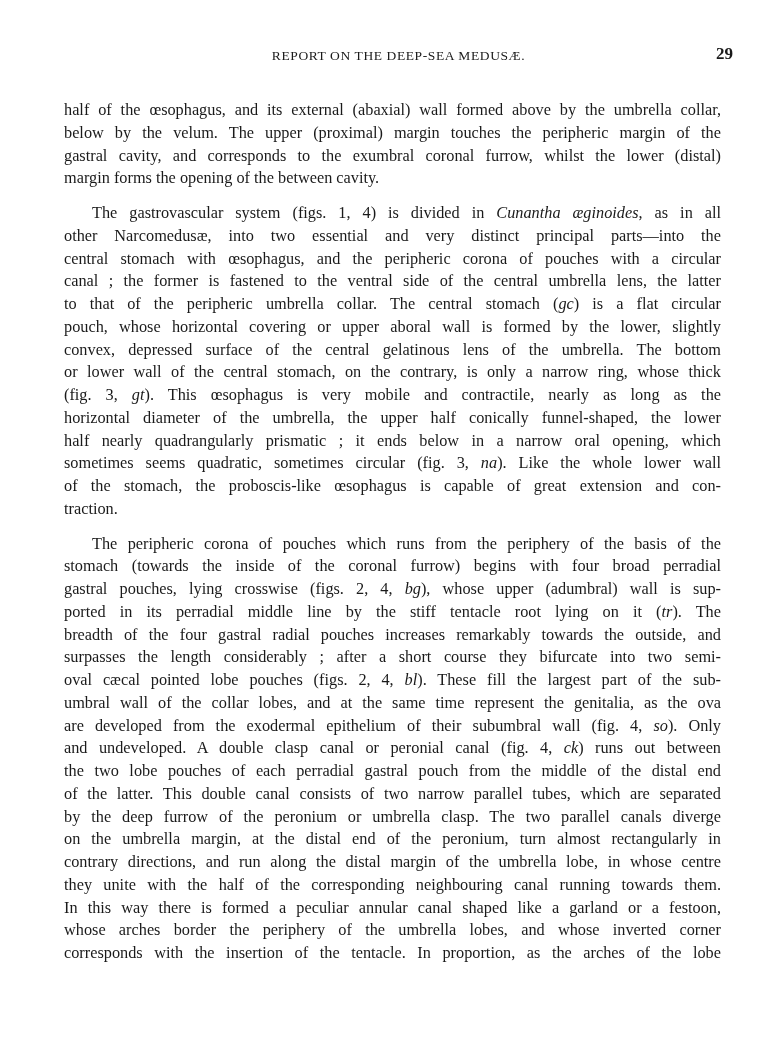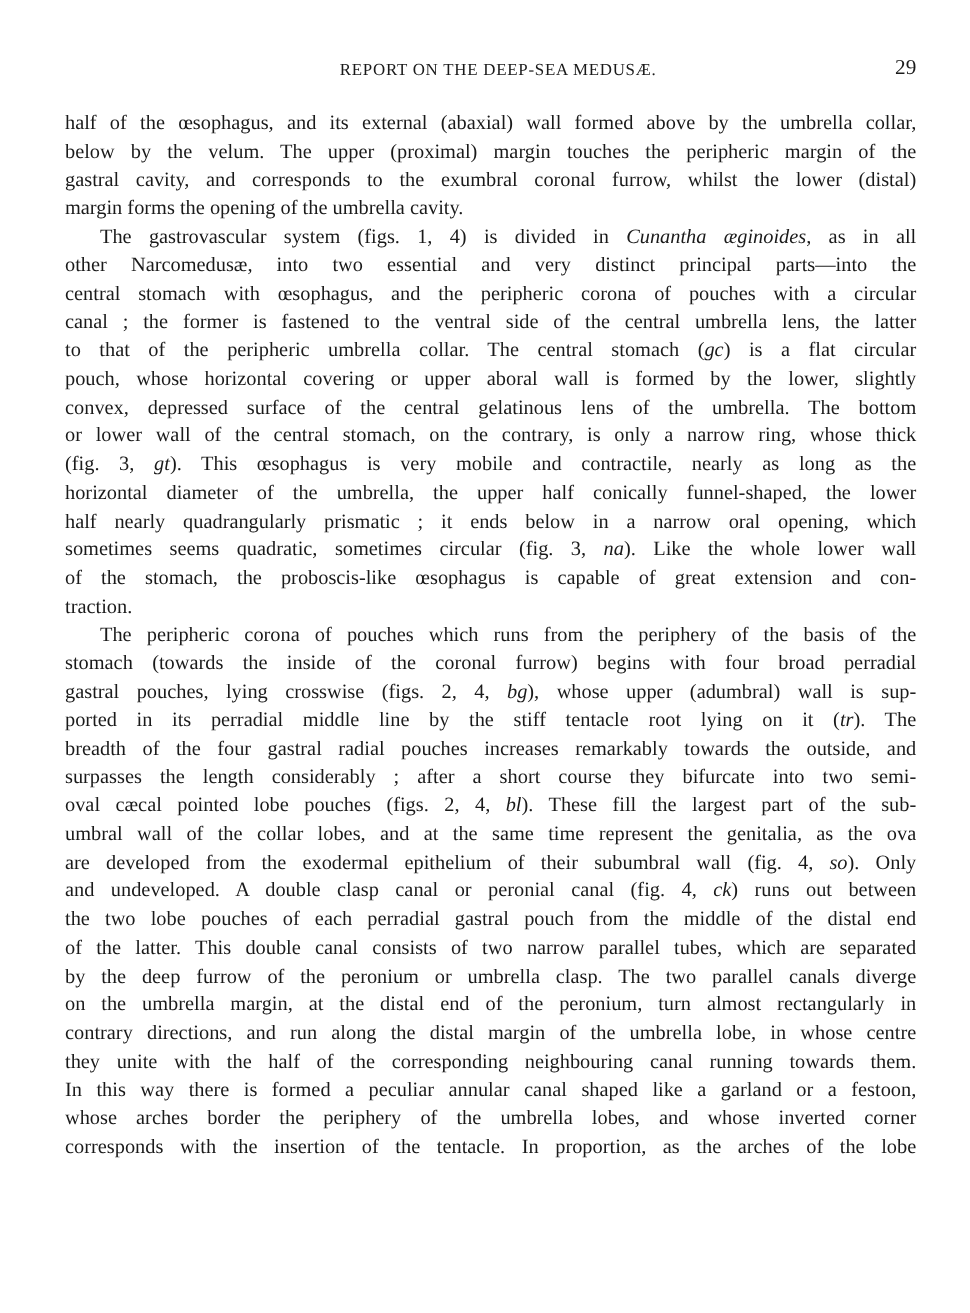--- a/index.html
+++ b/index.html
@@ -11,45 +11,45 @@
   }
   .running-head {
     position: absolute; top: 44px; left: 52px; width: 681px; height: 24px;
   }
   .running-title {
     position: absolute; left: 0; right: 0; text-align: center;
     font-size: 13.5px; letter-spacing: 0.6px; top: 4px;
     padding-left: 12px;
   }
   .page-number {
-    position: absolute; right: 0; top: 0; font-size: 17px; font-weight: normal;
+    position: absolute; right: 0; top: 0; font-size: 17px; font-weight: bold;
   }
   .body-text {
     position: absolute; left: 52px; top: 87px; width: 681px;
     font-size: 16.3px; line-height: 22.75px;
   }
-  .body-text p { margin: 0; text-align: justify; text-align-last: left; }
+  .body-text p { margin: 12px; text-align: justify; text-align-last: left; }
   .line { display: block; text-align: justify; text-align-last: justify; white-space: nowrap; }
   .line.end { text-align-last: left; }
   em { }
 </style>
 </head>
 <body>
 
 <div class="page">
   <div class="running-head">
     <div class="running-title">REPORT ON THE DEEP-SEA MEDUSÆ.</div>
     <div class="page-number">29</div>
   </div>
   <div class="body-text" id="body-text">
       <p>
         <span class="line">half of the œsophagus, and its external (abaxial) wall formed above by the umbrella collar,</span>
         <span class="line">below by the velum.  The upper (proximal) margin touches the peripheric margin of the</span>
         <span class="line">gastral cavity, and corresponds to the exumbral coronal furrow, whilst the lower (distal)</span>
-        <span class="line end">margin forms the opening of the umbrella cavity.</span>
+        <span class="line end">margin forms the opening of the between cavity.</span>
       </p>
       <p>
         <span class="line" style="padding-left: 28px;">The gastrovascular system (figs. 1, 4) is divided in <em>Cunantha æginoides</em>, as in all</span>
         <span class="line">other Narcomedusæ, into two essential and very distinct principal parts—into the</span>
         <span class="line">central stomach with œsophagus, and the peripheric corona of pouches with a circular</span>
         <span class="line">canal ; the former is fastened to the ventral side of the central umbrella lens, the latter</span>
         <span class="line">to that of the peripheric umbrella collar.  The central stomach (<em>gc</em>) is a flat circular</span>
         <span class="line">pouch, whose horizontal covering or upper aboral wall is formed by the lower, slightly</span>
         <span class="line">convex, depressed surface of the central gelatinous lens of the umbrella.  The bottom</span>
         <span class="line">or lower wall of the central stomach, on the contrary, is only a narrow ring, whose thick</span>

